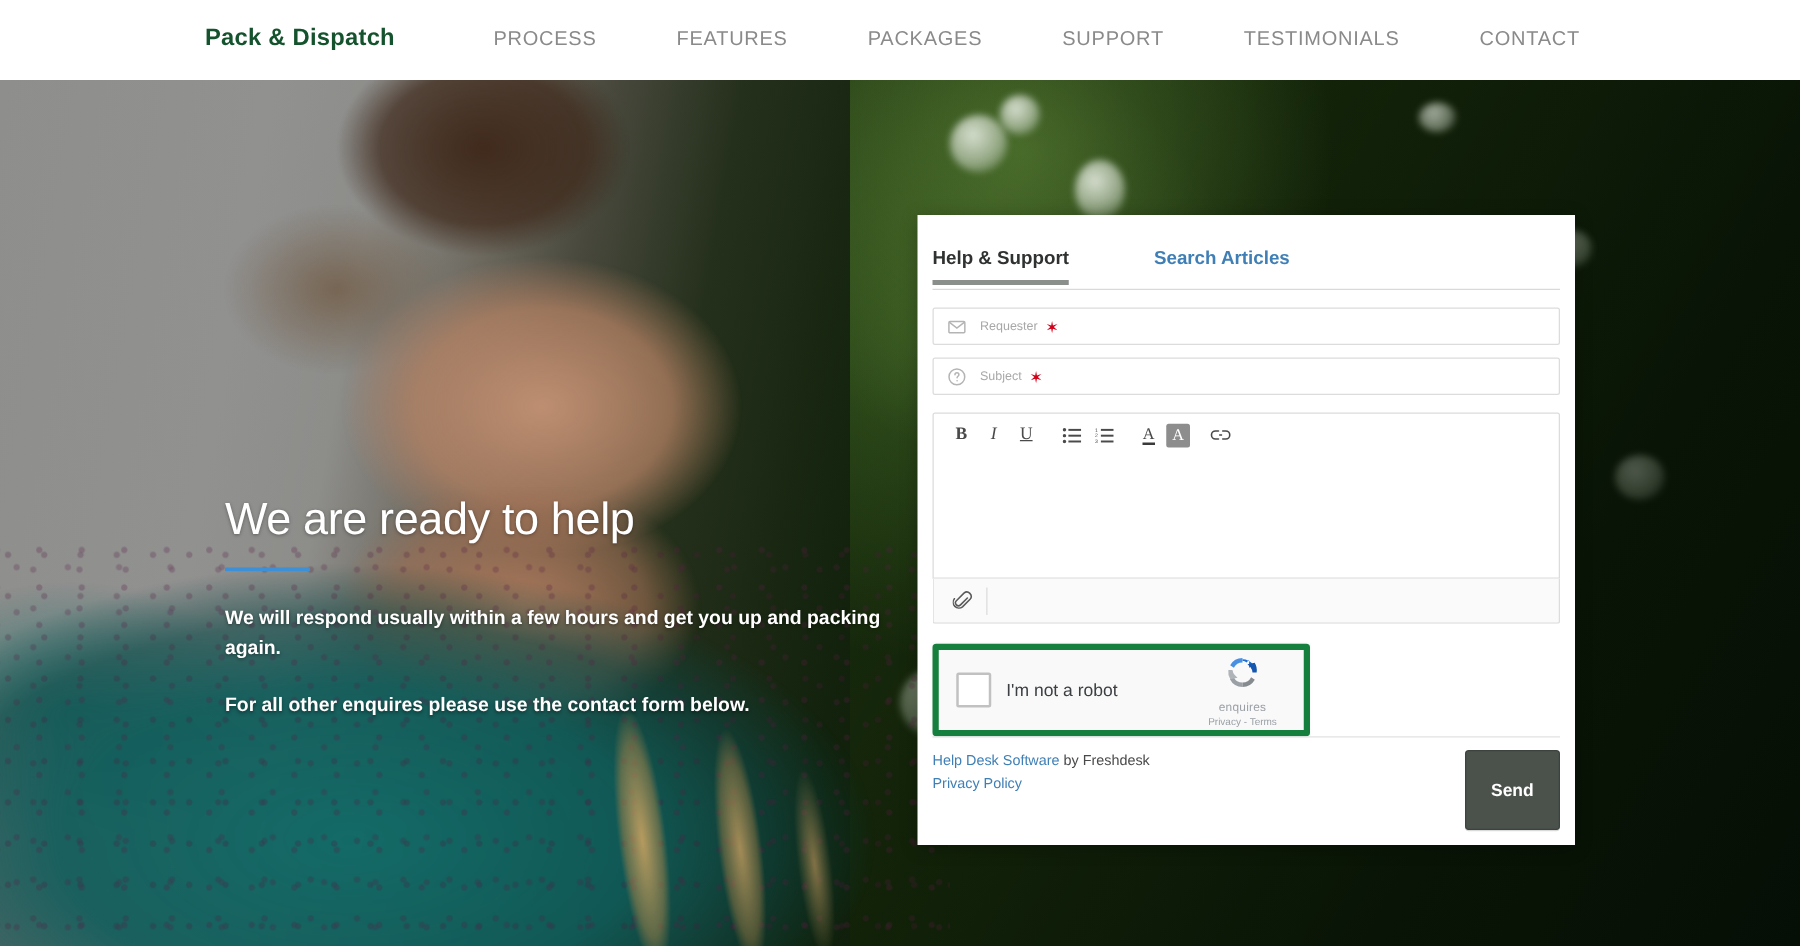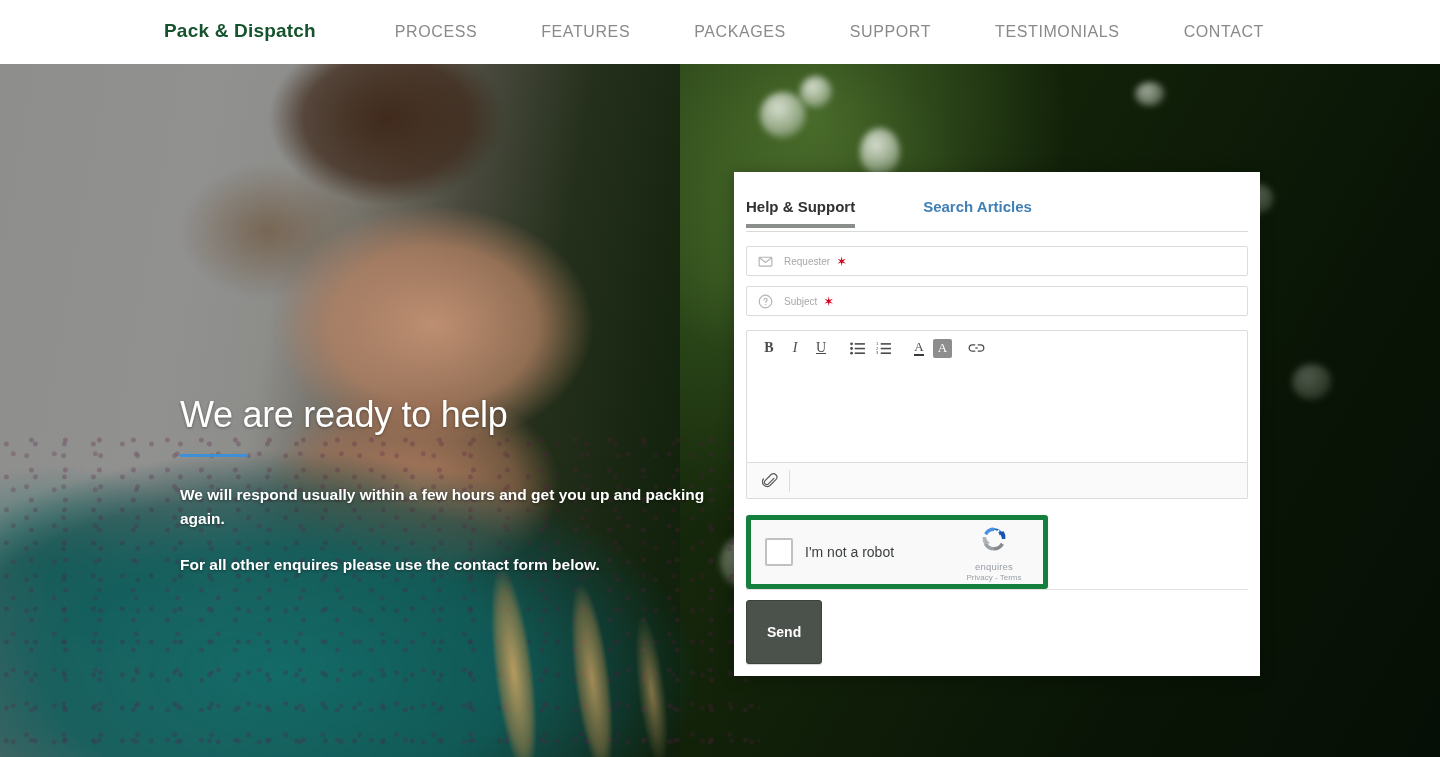--- a/index.html
+++ b/index.html
@@ -491,16 +491,24 @@
         <path d="M24 36a12 12 0 0 1-10.6-6.4l-4.5 2.6A17 17 0 0 0 24 41.4z" fill="#9aa0a6"></path>
         <path d="M9.4 32.2 18 30.4l-3.6-3.6A11.9 11.9 0 0 1 12 21H7a16.9 16.9 0 0 0 2.4 11.2z" fill="#b0b4b8"></path>
         <path d="M34.4 29.6A12 12 0 0 1 24 36v5.4a17 17 0 0 0 14.8-8.6l-4.4-3.2z" fill="#868b90"></path>
       </svg>
       <div id="recaptcha-name">enquires</div>
       <div id="recaptcha-legal">Privacy - Terms</div>
     </div>
   </div>
 
   <div id="card-footer">
+    <div id="footer-links">
+      <div>
+        <a>Help Desk Software</a><span class="plain"> by Freshdesk</span>
+      </div>
+      <div>
+        <a>Privacy Policy</a>
+      </div>
+    </div>
     <button id="send-button">Send</button>
   </div>
 
 </div>
 
 </body></html>

